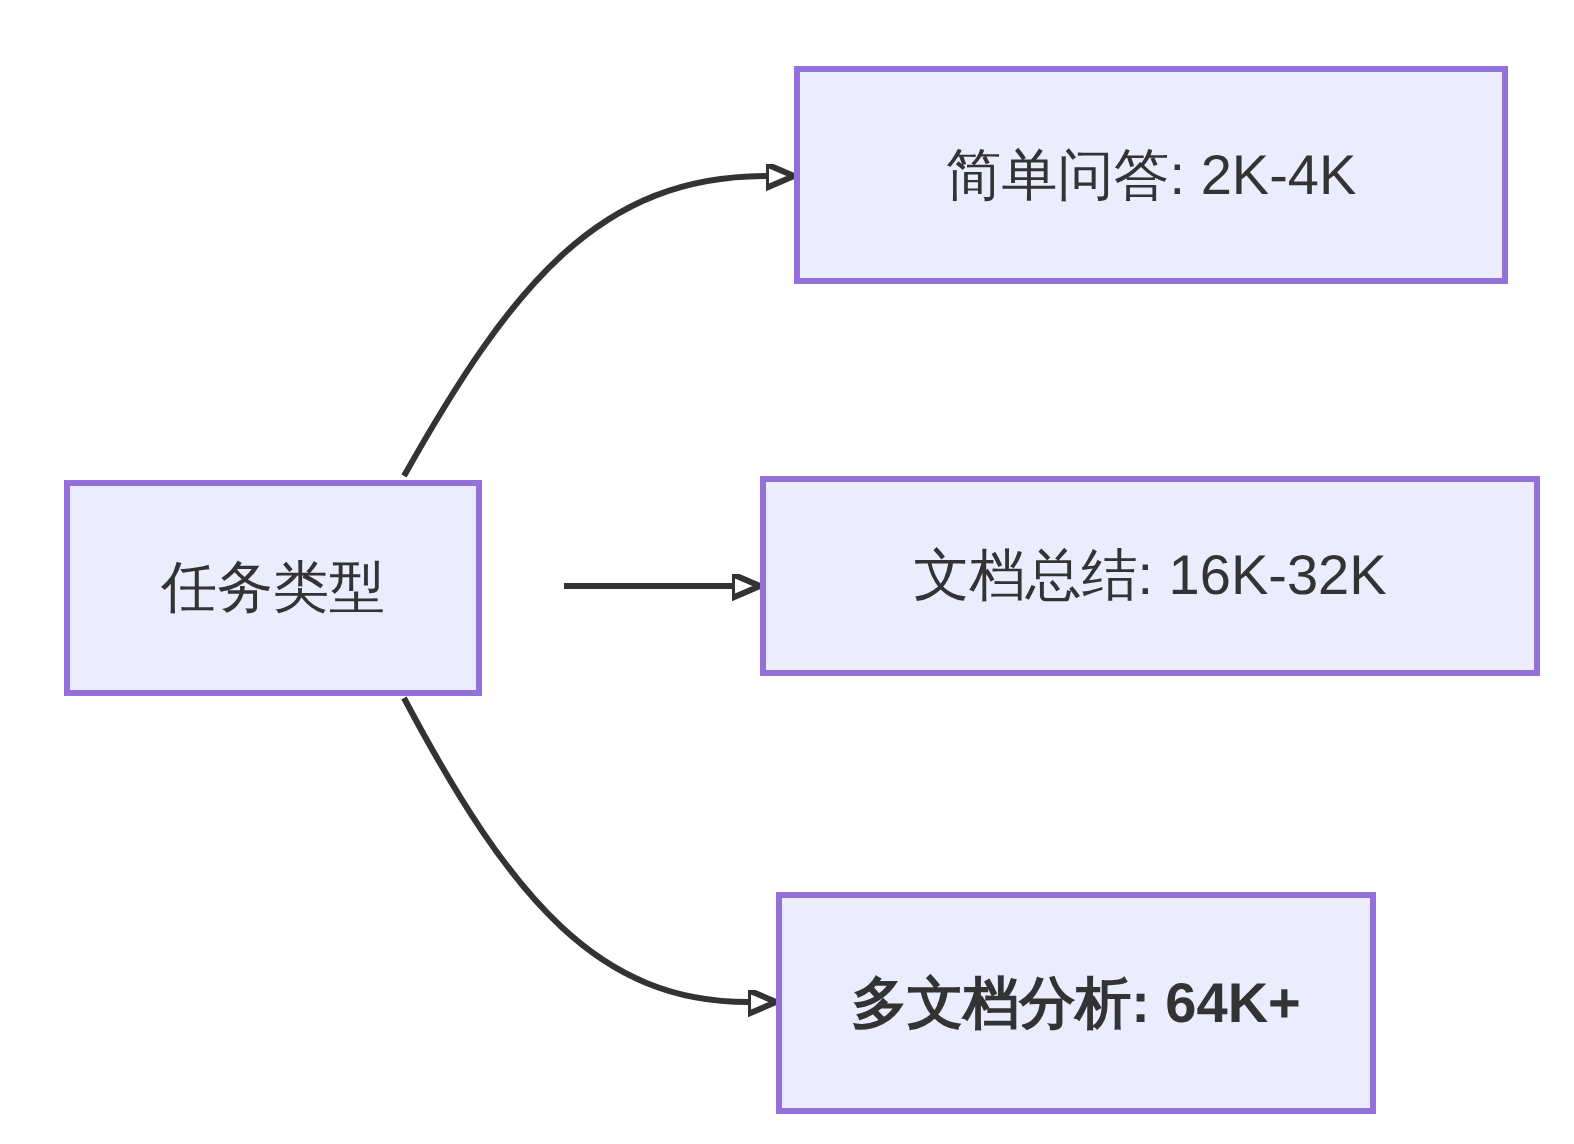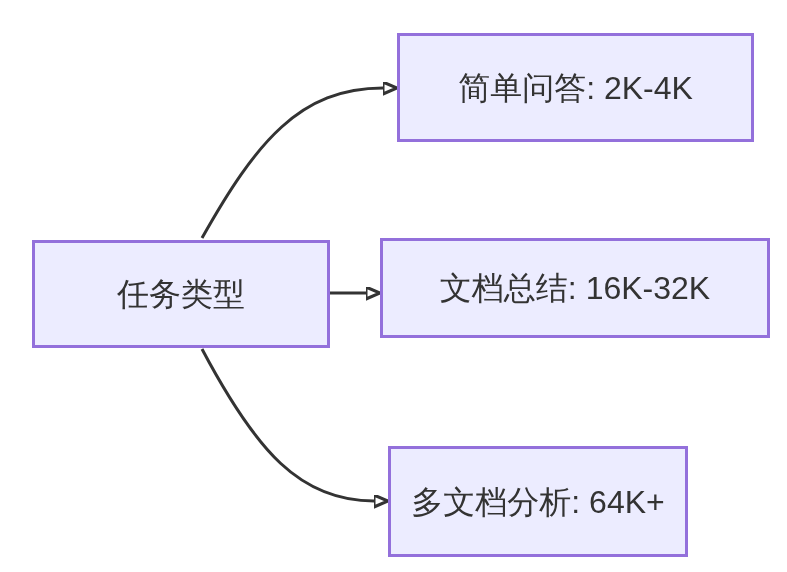--- a/index.html
+++ b/index.html
@@ -29,31 +29,31 @@
     fill: none;
     stroke: #333333;
     stroke-width: 3;
   }
   .node {
     position: absolute;
     box-sizing: border-box;
     background: #ECECFF;
     border: 3px solid #9370DB;
     color: #333333;
-    font-size: 32px;
+    font-size: 28px;
     line-height: 1;
     display: flex;
     align-items: center;
     justify-content: center;
     white-space: nowrap;
   }
-  .node-root   { left: 32px;  top: 240px; width: 298px; height: 108px; }
+  .node-root   { left: 32px;  top: 240px; width: 209px; height: 108px; }
   .node-b0     { left: 397px; top: 33px;  width: 357px; height: 109px; }
   .node-b1     { left: 380px; top: 238px; width: 390px; height: 100px; }
-  .node-b2     { left: 388px; top: 446px; width: 300px; height: 111px; }
+  .node-b2     { left: 388px; top: 446px; width: 300px; height: 111px; font-weight: bold; }
 </style>
 </head>
 <body>
 
 <div class="canvas">
 
   <svg class="edges" viewBox="0 0 787 572" xmlns="http://www.w3.org/2000/svg" aria-hidden="true">
     <defs>
       <marker id="arrowhead" markerUnits="userSpaceOnUse" markerWidth="16" markerHeight="14" refX="0" refY="6" orient="auto">
         <path d="M0,0 L14,6 L0,12 Z" fill="#333333" stroke="none"></path>

